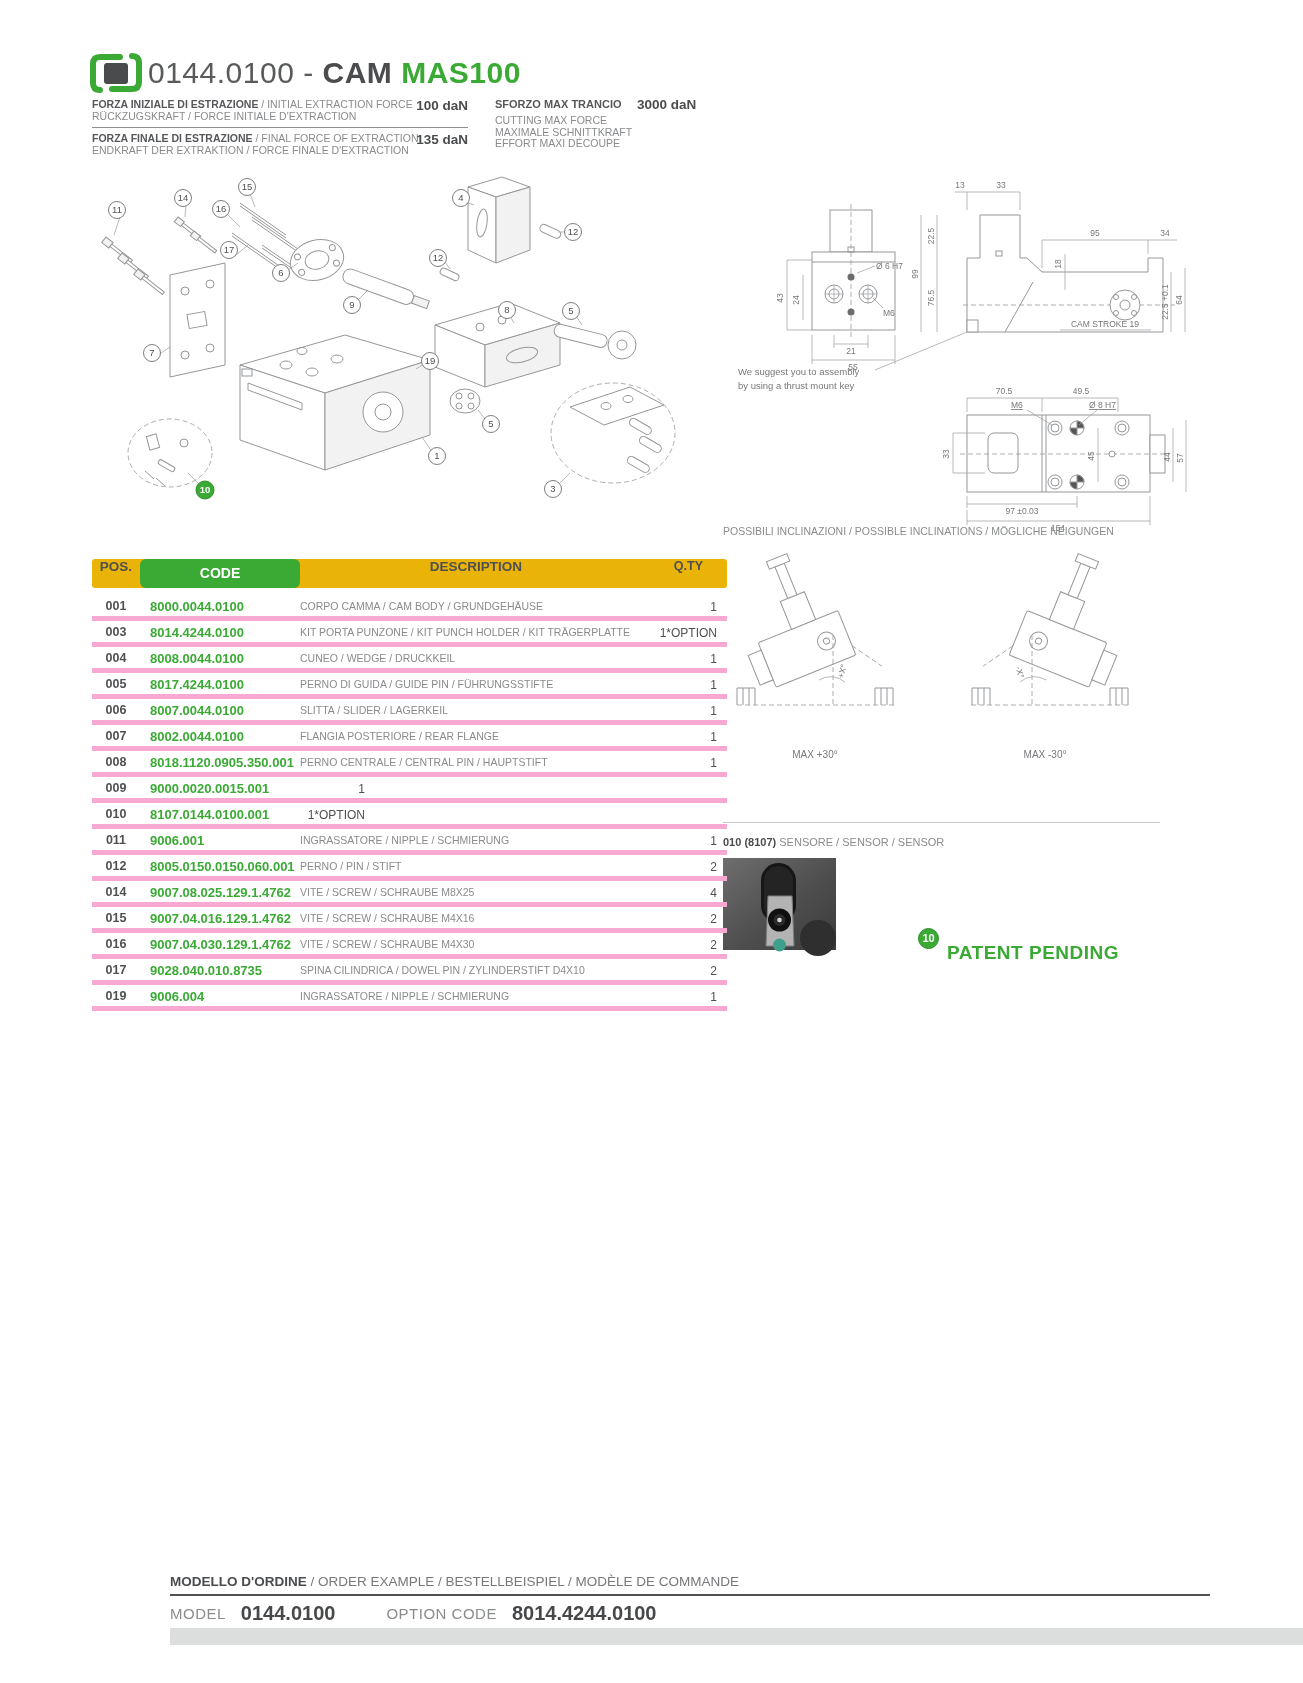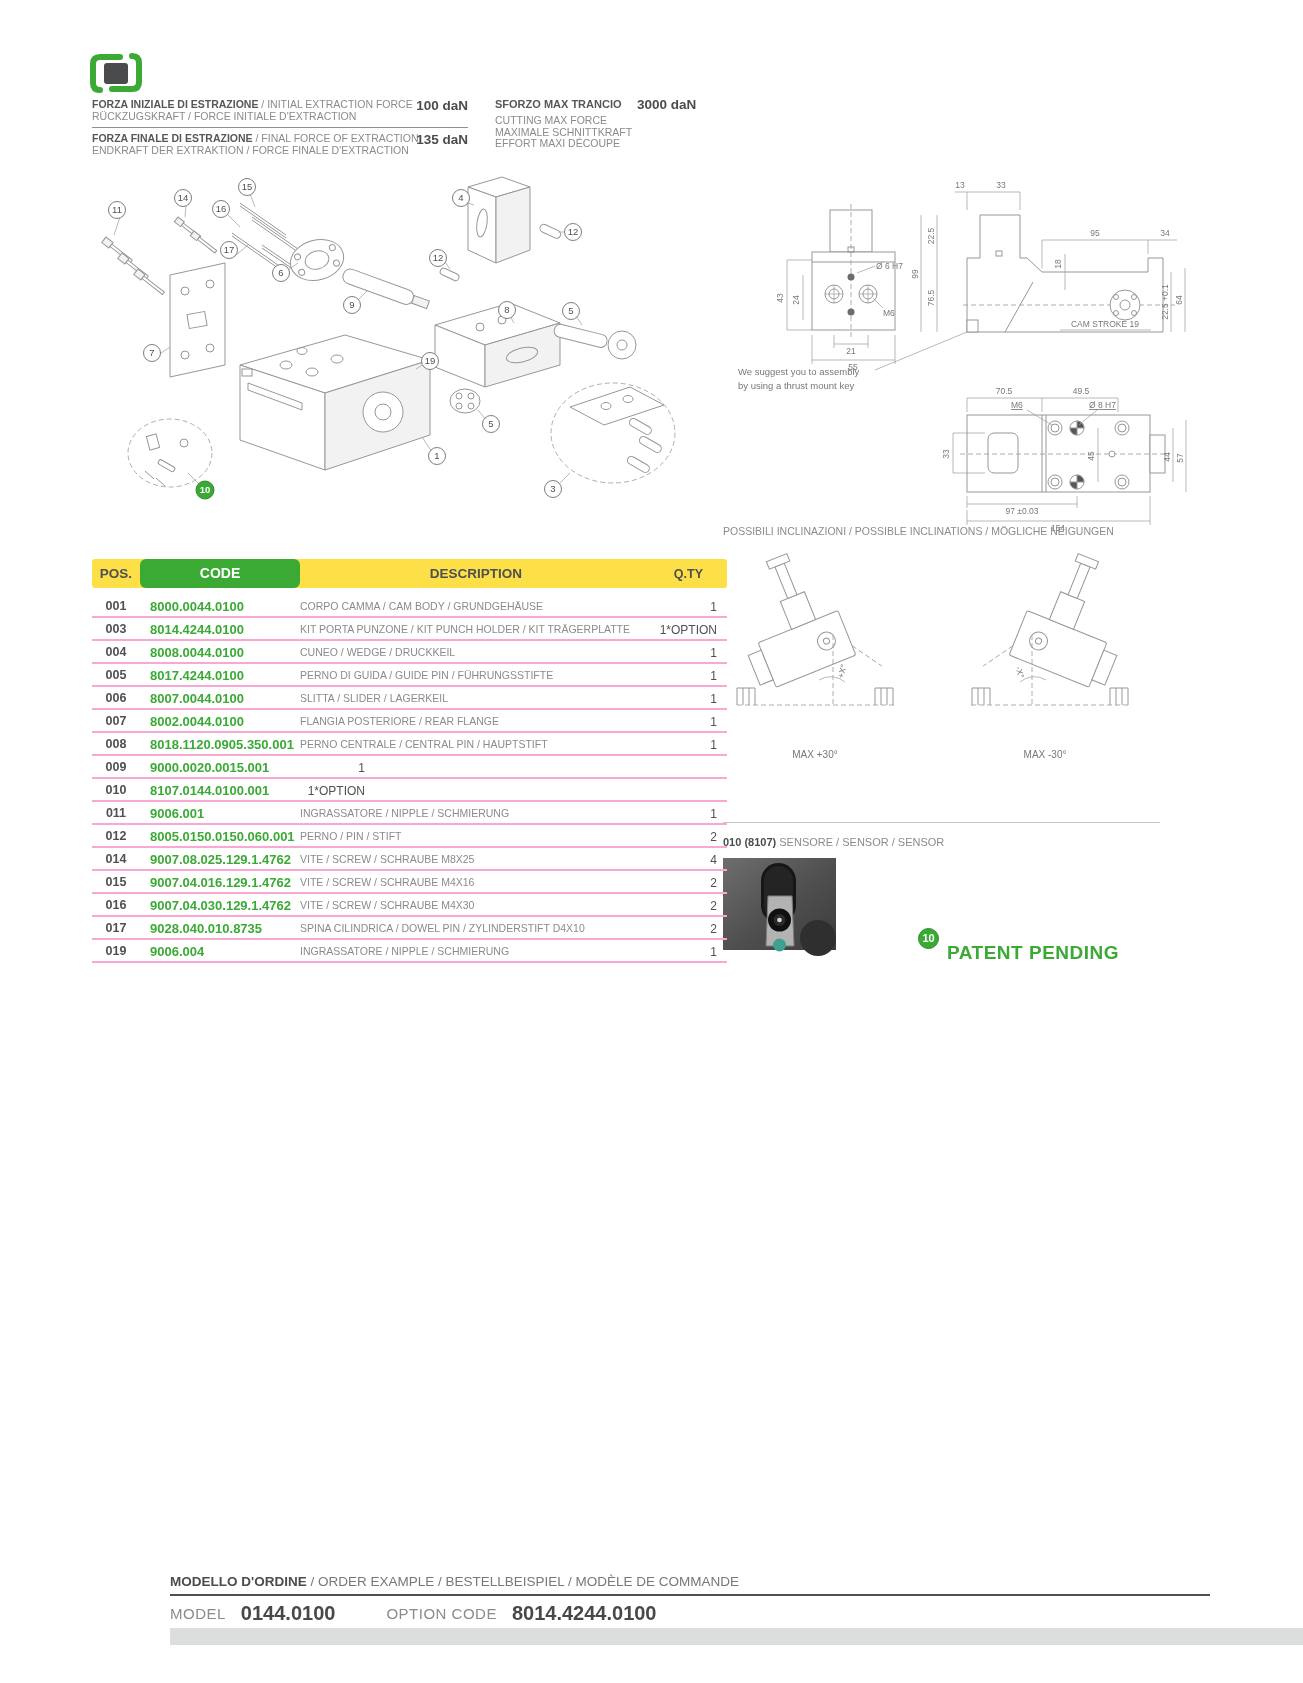--- a/index.html
+++ b/index.html
@@ -16,28 +16,28 @@
   
   .spec-l1{font-size:10.5px;color:#8a8b8d;white-space:nowrap;}
   .spec-l1 b{color:#56575a;font-weight:700;}
   .spec-val{font-size:13.5px;font-weight:700;color:#4b4c4e;white-space:nowrap;}
   .spec-sep{position:absolute;left:92px;width:376px;height:1px;background:#8d8e90;}
   .spec-r-title{font-size:11px;font-weight:700;color:#56575a;}
   .spec-r-line{font-size:10.5px;color:#8a8b8d;line-height:11.5px;}
 
   
   .parts-table{position:absolute;left:92px;top:559px;width:635px;}
-  .pt-header{display:flex;align-items:center;height:29px;background:#fde047;border-radius:3px;}
+  .pt-header{display:flex;height:29px;background:#eab308;border-radius:3px;}
   .pt-h-pos{width:48px;text-align:center;font-weight:700;font-size:13.5px;color:#4f5052;}
   .pt-h-code{width:160px;background:#3aaa35;color:#fff;border-radius:6px;height:29px;line-height:29px;
              text-align:center;font-weight:700;font-size:14px;box-sizing:border-box;}
   .pt-h-desc{flex:1;text-align:center;font-weight:700;font-size:13.5px;color:#4f5052;}
   .pt-h-qty{width:75px;text-align:right;padding-right:24px;box-sizing:border-box;font-weight:700;font-size:12.5px;color:#4f5052;}
   .pt-rows{margin-top:7px;}
-  .pt-row{display:flex;align-items:flex-start;border-bottom:2px solid #f9a8d4;padding:4px 0 2px;}
+  .pt-row{display:flex;align-items:flex-start;border-bottom:5px solid #f9a8d4;padding:4px 0 2px;}
   .pt-pos{width:48px;text-align:center;font-weight:700;font-size:12.5px;color:#4f5052;}
   .pt-code{width:160px;padding-left:10px;box-sizing:border-box;font-weight:700;font-size:13px;color:#3aaa35;white-space:nowrap;}
   .pt-desc{flex:1;font-size:10.5px;color:#8a8b8d;line-height:1.3;padding:1px 8px 0 0;}
   .pt-qty{width:75px;text-align:right;padding-right:10px;box-sizing:border-box;font-size:12px;color:#4f5052;padding-top:1px;}
 
   
   .incl-title{position:absolute;left:723px;top:525px;font-size:10.5px;color:#8a8b8d;}
   .sensor-label{position:absolute;left:723px;top:836px;font-size:11px;color:#8a8b8d;}
   .sensor-label b{color:#4b4c4e;font-weight:700;}
   .hline{position:absolute;background:#c6c7c9;height:1px;}
@@ -73,20 +73,23 @@
 </head>
 <body>
 
 <div class="page">
 
   <svg class="abs" style="left:88px;top:50px;" width="56" height="46" viewBox="0 0 56 46">
     <path d="M 12,40 Q 5,40 5,33 L 5,14 Q 5,7 12,7 L 32,7" stroke="#3aaa35" stroke-width="6" fill="none" stroke-linecap="round"></path>
     <path d="M 44,6 Q 51,6 51,13 L 51,32 Q 51,39 44,39 L 24,39" stroke="#3aaa35" stroke-width="6" fill="none" stroke-linecap="round"></path>
     <rect x="16" y="13" width="24" height="21" rx="3" fill="#4a4b4d"></rect>
   </svg>
+  <div class="title-line">
+    <span class="t-code">0144.0100 - </span><span class="t-cam">CAM </span><span class="t-model">MAS100</span>
+  </div>
 
   <div class="abs" style="left:92px;top:98px;width:320px;">
     <div class="spec-l1"><b>FORZA INIZIALE DI ESTRAZIONE</b><span> / INITIAL EXTRACTION FORCE</span></div>
     <div class="spec-l1">RÜCKZUGSKRAFT / FORCE INITIALE D'EXTRACTION</div>
   </div>
   <div class="abs spec-val" style="left:400px;top:98px;width:68px;text-align:right;">100 daN</div>
   <div class="spec-sep" style="top:127px;"></div>
   <div class="abs" style="left:92px;top:132px;width:320px;">
     <div class="spec-l1"><b>FORZA FINALE DI ESTRAZIONE</b><span> / FINAL FORCE OF EXTRACTION</span></div>
     <div class="spec-l1">ENDKRAFT DER EXTRAKTION / FORCE FINALE D'EXTRACTION</div>

